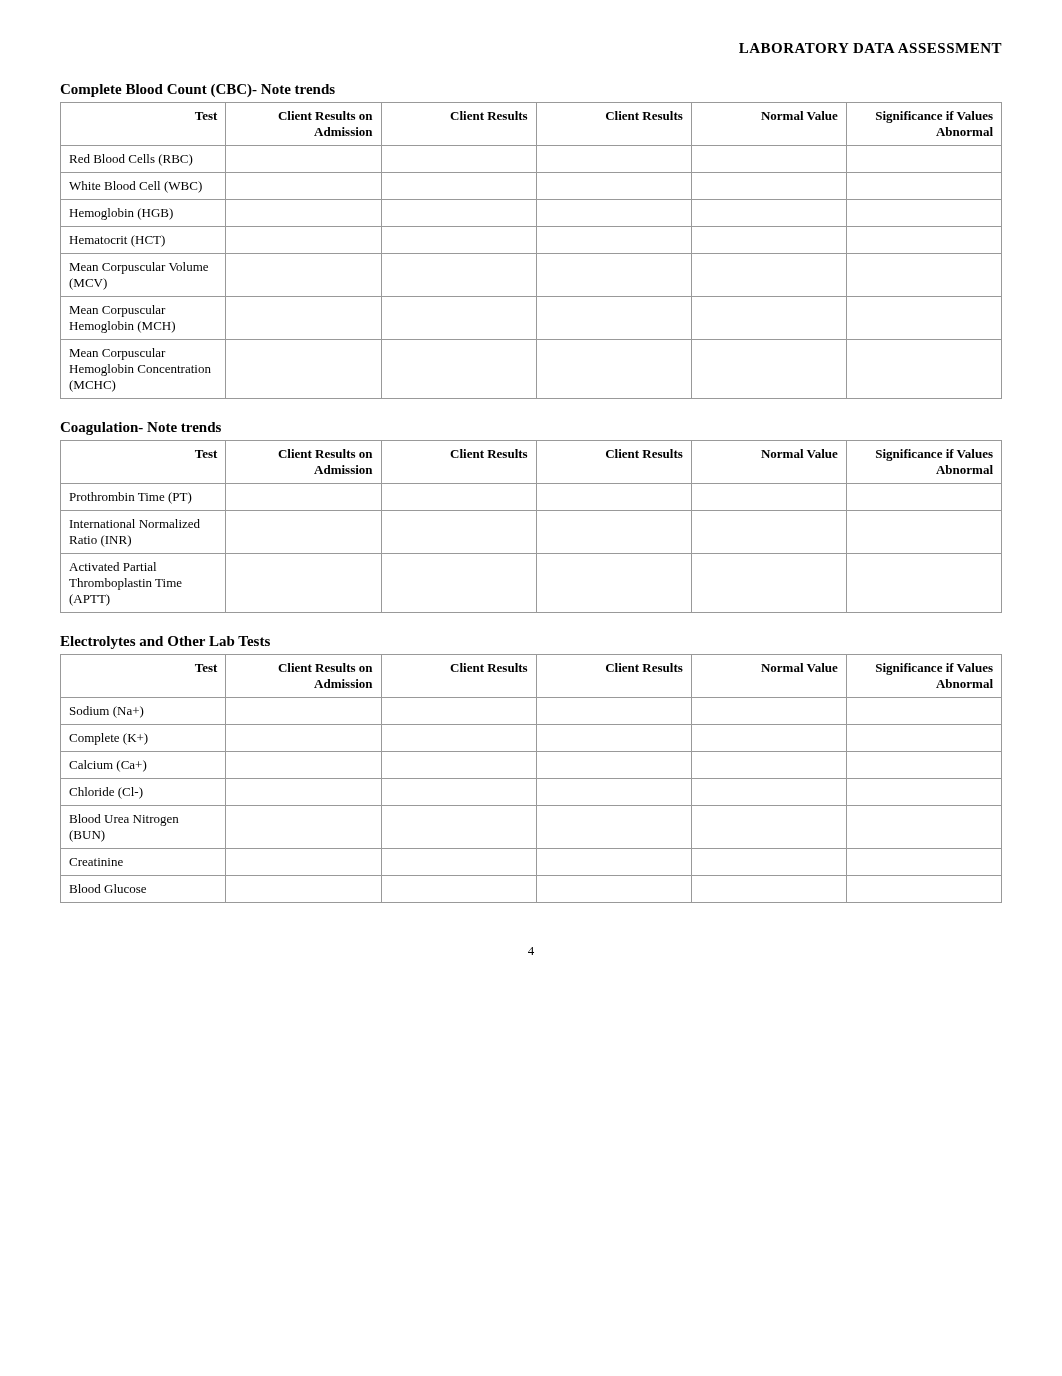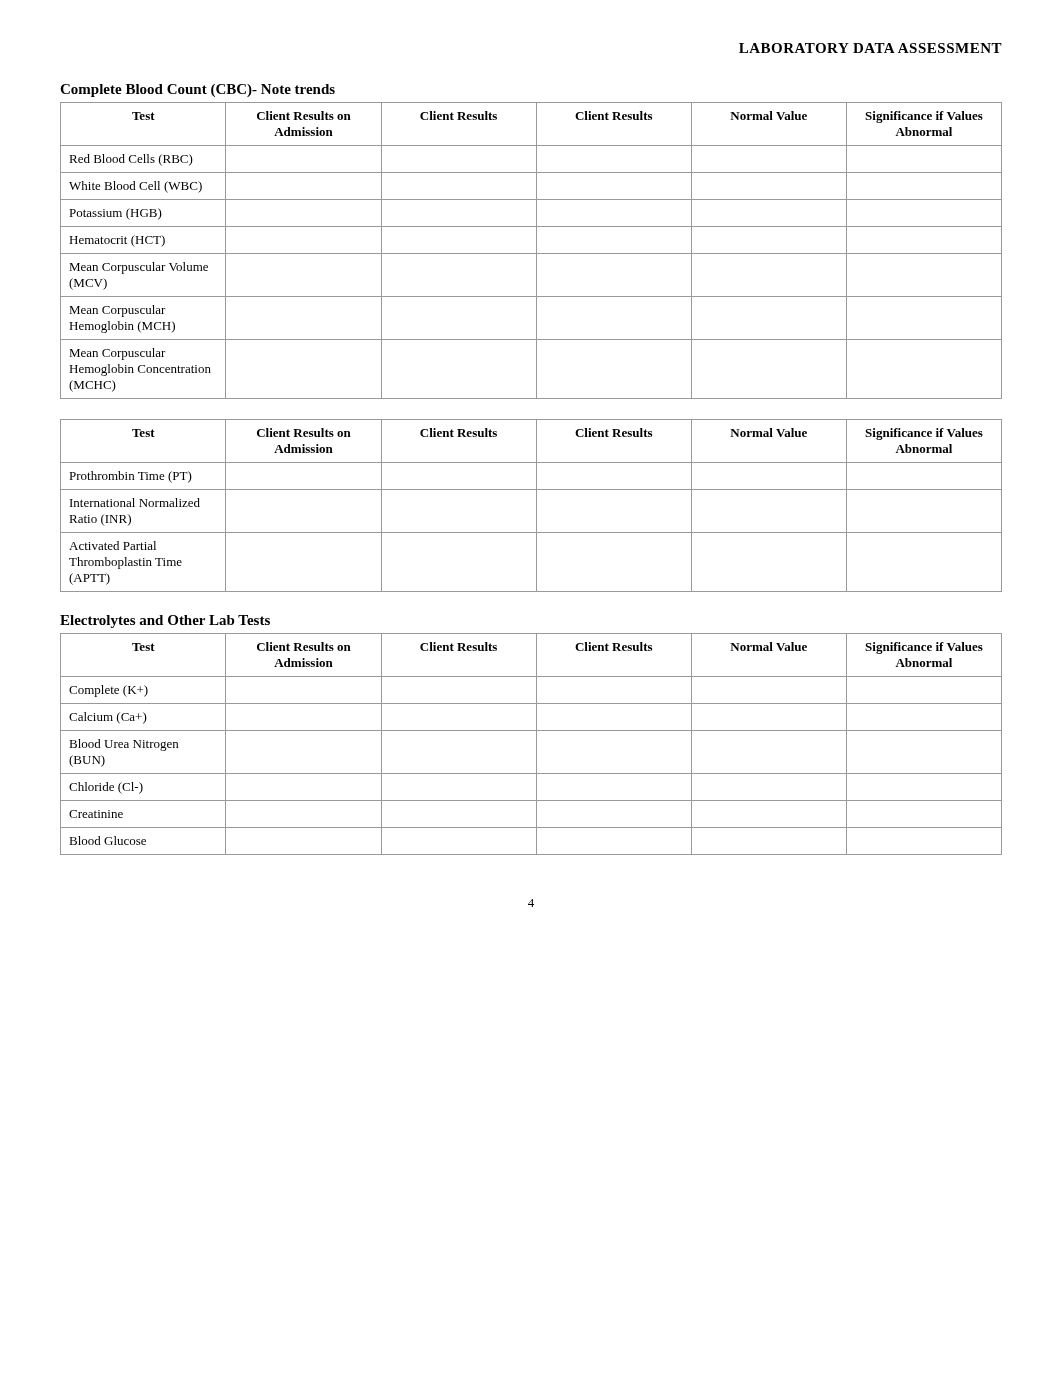--- a/index.html
+++ b/index.html
@@ -28,21 +28,21 @@
     table {
       width: 100%;
       border-collapse: collapse;
       margin-bottom: 20px;
     }
     th {
       font-weight: bold;
       font-size: 13px;
       border: 1px solid #999;
       padding: 5px 8px;
-      text-align: center;
+      text-align: right;
       vertical-align: top;
       background: #fff;
     }
     td {
       border: 1px solid #999;
       padding: 5px 8px;
       vertical-align: top;
       font-size: 13px;
       min-height: 28px;
     }
@@ -87,21 +87,21 @@
         </tr>
         <tr>
           <td class="test-cell">White Blood Cell (WBC)</td>
           <td class="data-cell"></td>
           <td class="data-cell"></td>
           <td class="data-cell"></td>
           <td class="data-cell"></td>
           <td class="data-cell"></td>
         </tr>
         <tr>
-          <td class="test-cell">Potassium (HGB)</td>
+          <td class="test-cell">Hemoglobin (HGB)</td>
           <td class="data-cell"></td>
           <td class="data-cell"></td>
           <td class="data-cell"></td>
           <td class="data-cell"></td>
           <td class="data-cell"></td>
         </tr>
         <tr>
           <td class="test-cell">Hematocrit (HCT)</td>
           <td class="data-cell"></td>
           <td class="data-cell"></td>
@@ -128,20 +128,21 @@
         <tr>
           <td class="test-cell">Mean Corpuscular Hemoglobin Concentration (MCHC)</td>
           <td class="data-cell"></td>
           <td class="data-cell"></td>
           <td class="data-cell"></td>
           <td class="data-cell"></td>
           <td class="data-cell"></td>
         </tr>
       </tbody>
     </table>
+    <div class="section-title">Coagulation- Note trends</div>
     <table>
       <thead>
         <tr>
           <th>Test</th>
           <th>Client Results on Admission</th>
           <th>Client Results</th>
           <th>Client Results</th>
           <th>Normal Value</th>
           <th>Significance if Values Abnormal</th>
         </tr>
@@ -180,45 +181,53 @@
           <th>Test</th>
           <th>Client Results on Admission</th>
           <th>Client Results</th>
           <th>Client Results</th>
           <th>Normal Value</th>
           <th>Significance if Values Abnormal</th>
         </tr>
       </thead>
       <tbody>
         <tr>
+          <td class="test-cell">Sodium (Na+)</td>
+          <td class="data-cell"></td>
+          <td class="data-cell"></td>
+          <td class="data-cell"></td>
+          <td class="data-cell"></td>
+          <td class="data-cell"></td>
+        </tr>
+        <tr>
           <td class="test-cell">Complete (K+)</td>
           <td class="data-cell"></td>
           <td class="data-cell"></td>
           <td class="data-cell"></td>
           <td class="data-cell"></td>
           <td class="data-cell"></td>
         </tr>
         <tr>
           <td class="test-cell">Calcium (Ca+)</td>
           <td class="data-cell"></td>
           <td class="data-cell"></td>
           <td class="data-cell"></td>
           <td class="data-cell"></td>
           <td class="data-cell"></td>
         </tr>
         <tr>
+          <td class="test-cell">Chloride (Cl-)</td>
+          <td class="data-cell"></td>
+          <td class="data-cell"></td>
+          <td class="data-cell"></td>
+          <td class="data-cell"></td>
+          <td class="data-cell"></td>
+        </tr>
+        <tr>
           <td class="test-cell">Blood Urea Nitrogen (BUN)</td>
-          <td class="data-cell"></td>
-          <td class="data-cell"></td>
-          <td class="data-cell"></td>
-          <td class="data-cell"></td>
-          <td class="data-cell"></td>
-        </tr>
-        <tr>
-          <td class="test-cell">Chloride (Cl-)</td>
           <td class="data-cell"></td>
           <td class="data-cell"></td>
           <td class="data-cell"></td>
           <td class="data-cell"></td>
           <td class="data-cell"></td>
         </tr>
         <tr>
           <td class="test-cell">Creatinine</td>
           <td class="data-cell"></td>
           <td class="data-cell"></td>

